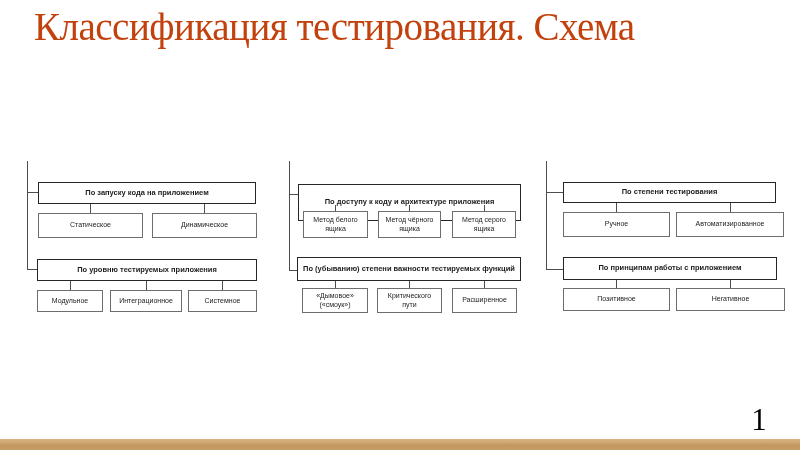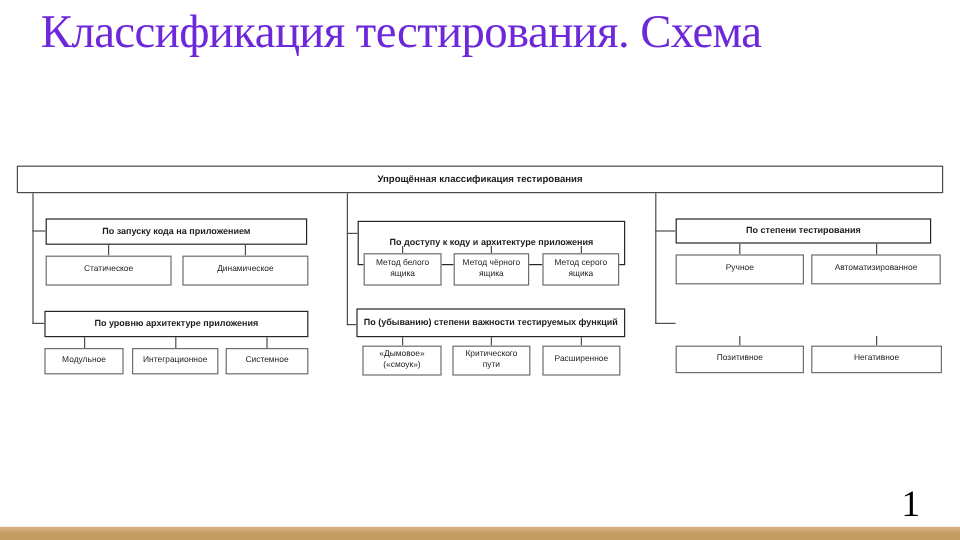--- a/index.html
+++ b/index.html
@@ -3,21 +3,21 @@
 <meta charset="utf-8">
 <style>
   html,body{margin:0;padding:0;background:#e8e8e8;}
   .slide{
     position:relative;width:800px;height:450px;background:#ffffff;
     overflow:hidden;font-family:"Liberation Sans",sans-serif;margin:0 auto;
   }
   .title{
     position:absolute;left:34px;top:2px;width:620px;
     font-family:"Liberation Serif","DejaVu Serif",serif;
-    font-size:39px;line-height:49px;color:#6d28d9;font-weight:400;
+    font-size:39px;line-height:49px;color:#c2410c;font-weight:400;
     letter-spacing:-0.5px;
   }
   .diagram{position:absolute;left:0;top:0;width:800px;height:450px;font-size:7px;color:#1c1c1c;}
   .box{
     position:absolute;background:#fff;border:1px solid #2e2e2e;box-sizing:border-box;
     display:flex;align-items:center;justify-content:center;text-align:center;
     line-height:1.18;padding:1px 2px;
   }
   .box.root{font-weight:bold;font-size:8px;border-color:#4a4a4a;}
   .box.group{font-weight:bold;font-size:7.5px;border-color:#262626;}
@@ -40,40 +40,39 @@
 </style>
 </head>
 <body>
 
 <div class="slide">
 
   <div class="title">Классификация тестирования. Схема</div>
 
   <div class="diagram">
 
-    <div class="box root" style="left:14px;top:138px;width:772px;height:23px;">Упрощённая классификация тестирования</div>
 
     <div class="line" style="left:27px;top:161px;width:1px;height:109px;"></div>
     <div class="line" style="left:289px;top:161px;width:1px;height:110px;"></div>
     <div class="line" style="left:546px;top:161px;width:1px;height:109px;"></div>
 
     <div class="line" style="left:27px;top:192px;width:11px;height:1px;"></div>
     <div class="line" style="left:27px;top:269px;width:10px;height:1px;"></div>
     <div class="line" style="left:289px;top:194px;width:9px;height:1px;"></div>
     <div class="line" style="left:289px;top:270px;width:8px;height:1px;"></div>
     <div class="line" style="left:546px;top:192px;width:17px;height:1px;"></div>
     <div class="line" style="left:546px;top:269px;width:17px;height:1px;"></div>
 
     <div class="box group" style="left:38px;top:182px;width:218px;height:22px;">По запуску кода на приложением</div>
     <div class="line" style="left:90px;top:204px;width:1px;height:9px;"></div>
     <div class="line" style="left:204px;top:204px;width:1px;height:9px;"></div>
     <div class="box leaf" style="left:38px;top:213px;width:105px;height:25px;">Статическое</div>
     <div class="box leaf" style="left:152px;top:213px;width:105px;height:25px;">Динамическое</div>
 
-    <div class="box group" style="left:37px;top:259px;width:220px;height:22px;">По уровню архитектуре приложения</div>
+    <div class="box group" style="left:37px;top:259px;width:220px;height:22px;">По уровню тестируемых приложения</div>
     <div class="line" style="left:70px;top:281px;width:1px;height:9px;"></div>
     <div class="line" style="left:146px;top:281px;width:1px;height:9px;"></div>
     <div class="line" style="left:222px;top:281px;width:1px;height:9px;"></div>
     <div class="box leaf" style="left:37px;top:290px;width:66px;height:22px;">Модульное</div>
     <div class="box leaf" style="left:110px;top:290px;width:72px;height:22px;">Интеграционное</div>
     <div class="box leaf" style="left:188px;top:290px;width:69px;height:22px;">Системное</div>
 
     <div class="box group" style="left:298px;top:184px;width:223px;height:37px;">По доступу к коду и архитектуре приложения</div>
     <div class="line" style="left:335px;top:205px;width:1px;height:6px;"></div>
     <div class="line" style="left:409px;top:205px;width:1px;height:6px;"></div>
@@ -89,20 +88,21 @@
     <div class="box leaf" style="left:302px;top:288px;width:66px;height:25px;">«Дымовое» («смоук»)</div>
     <div class="box leaf" style="left:377px;top:288px;width:65px;height:25px;">Критического пути</div>
     <div class="box leaf" style="left:452px;top:288px;width:65px;height:25px;">Расширенное</div>
 
     <div class="box group" style="left:563px;top:182px;width:213px;height:21px;">По степени тестирования</div>
     <div class="line" style="left:616px;top:203px;width:1px;height:9px;"></div>
     <div class="line" style="left:730px;top:203px;width:1px;height:9px;"></div>
     <div class="box leaf" style="left:563px;top:212px;width:107px;height:25px;">Ручное</div>
     <div class="box leaf" style="left:676px;top:212px;width:108px;height:25px;">Автоматизированное</div>
 
+    <div class="box group" style="left:563px;top:257px;width:214px;height:23px;">По принципам работы с приложением</div>
     <div class="line" style="left:616px;top:280px;width:1px;height:8px;"></div>
     <div class="line" style="left:730px;top:280px;width:1px;height:8px;"></div>
     <div class="box leaf" style="left:563px;top:288px;width:107px;height:23px;">Позитивное</div>
     <div class="box leaf" style="left:676px;top:288px;width:109px;height:23px;">Негативное</div>
 
   </div>
 
   <div class="footer-bar"></div>
   <div class="page-num">1</div>
   <div class="page-num-overflow">9</div>

